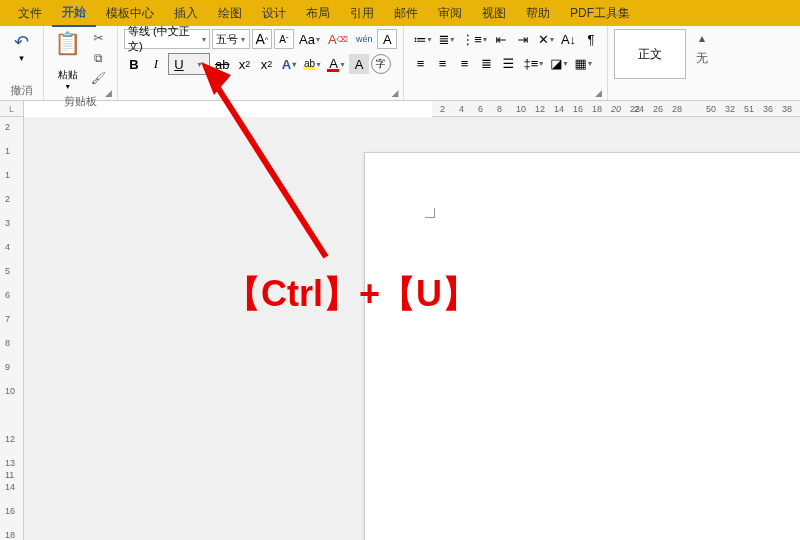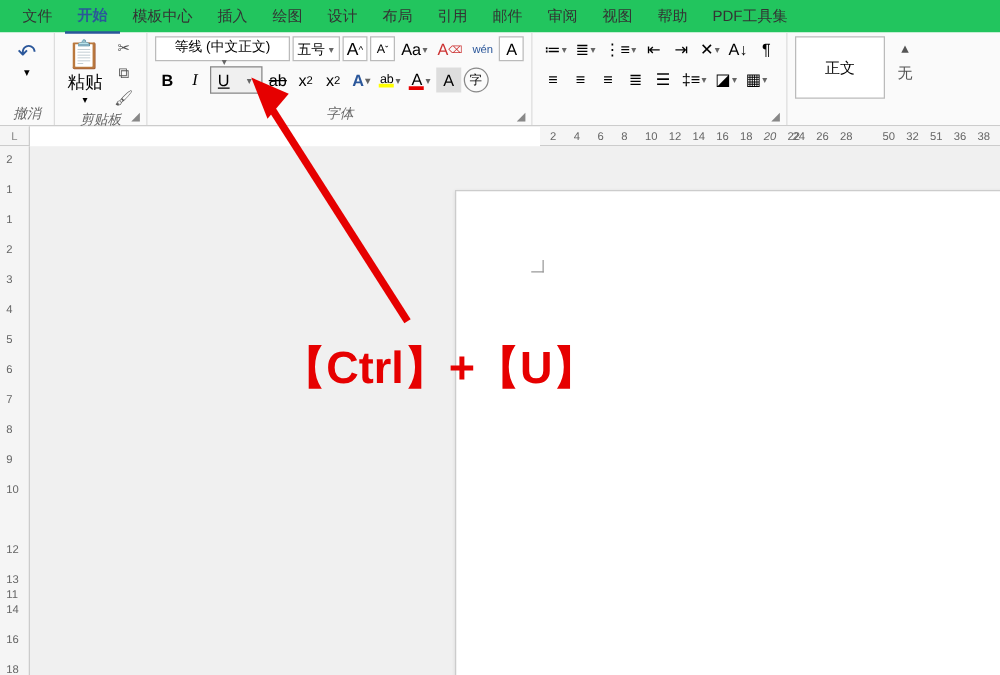--- a/index.html
+++ b/index.html
@@ -1,45 +1,45 @@
 <!DOCTYPE html>
 <html><head>
 <meta charset="utf-8">
 <style>
 * { margin: 0; padding: 0; box-sizing: border-box; font-family: "Microsoft YaHei", sans-serif; }
 body { width: 800px; height: 540px; background: #fff; overflow: hidden; position: relative; }
 
 
-.menubar { display: flex; align-items: center; height: 26px; background: #22c55e; padding-left: 8px; font-size: 12px; color: #333; }
+.menubar { display: flex; align-items: center; height: 26px; background: #eab308; padding-left: 8px; font-size: 12px; color: #333; }
 .menubar .menu-item { padding: 4px 10px; cursor: pointer; }
 .menubar .menu-item.active { font-weight: bold; border-bottom: 2px solid #2b579a; color: #2b579a; }
 
 
 .ribbon { display: flex; height: 75px; border-bottom: 1px solid #ccc; background: #fafafa; }
 .group { display: flex; flex-direction: column; justify-content: space-between; border-right: 1px solid #ddd; padding: 3px 6px 2px 6px; position: relative; }
 .group-body { display: flex; align-items: flex-start; flex: 1; gap: 4px; }
-.group-label { font-size: 11px; text-align: center; color: #666; padding-top: 1px; position: relative; font-style: italic; }
+.group-label { font-size: 11px; text-align: center; color: #666; padding-top: 1px; position: relative; }
 .group-launcher { position: absolute; right: 2px; bottom: 2px; width: 10px; height: 10px; font-size: 9px; color: #888; cursor: pointer; }
 
 
 .undo-btn { display: flex; flex-direction: column; align-items: center; cursor: pointer; padding: 2px; }
 .undo-icon { font-size: 18px; color: #2b579a; }
 
 
 .paste-btn { display: flex; flex-direction: column; align-items: center; cursor: pointer; padding: 2px 4px; }
 .paste-icon { font-size: 22px; color: #c37b27; }
-.paste-label { font-size: 14px; }
+.paste-label { font-size: 10px; margin-top: 11px; }
 .clip-side { display: flex; flex-direction: column; gap: 2px; justify-content: center; }
 .small-btn { width: 18px; height: 18px; display: flex; align-items: center; justify-content: center; cursor: pointer; font-size: 12px; color: #555; }
 
 
 .font-rows { display: flex; flex-direction: column; gap: 4px; }
 .font-row { display: flex; align-items: center; gap: 2px; }
 .font-select { height: 20px; font-size: 11px; border: 1px solid #bbb; background: #fff; padding: 0 3px; display: flex; align-items: center; cursor: pointer; }
-.font-name { width: 108px; flex-direction: column; }
+.font-name { width: 86px; }
 .font-size { width: 38px; }
 .dd-arrow { font-size: 8px; margin-left: 3px; color: #666; }
 .ico-btn { min-width: 20px; height: 20px; display: flex; align-items: center; justify-content: center; cursor: pointer; border: 1px solid transparent; font-size: 13px; padding: 0 2px; }
 .ico-btn.boxed { border: 1px solid #bbb; background: #fff; }
 .ico-btn.with-dd { padding-right: 1px; }
 .ico-btn .dd-arrow { margin-left: 1px; }
 .underline-group { border: 1px solid #888; background: #f0f0f0; display: flex; align-items: center; }
 .strike { text-decoration: line-through; }
 .sub { font-size: 9px; }
 .sup { font-size: 9px; }
@@ -189,21 +189,20 @@
               </div>
               <span class="dd-arrow">▾</span>
             </div>
           <div class="ico-btn with-dd" style="background:#ddd">
               <span>A</span>
             </div>
           <div class="ico-btn" style="border:1px solid #888;border-radius:50%;font-size:10px">字</div>
         </div>
       </div>
     </div>
-    <div class="group-label">字体</div>
     <div class="group-launcher">◢</div>
   </div>
 
   <div class="group">
     <div class="group-body">
       <div class="para-rows">
         <div class="font-row">
           <div class="ico-btn with-dd">
               <span>≔</span>
               <span class="dd-arrow">▾</span>

